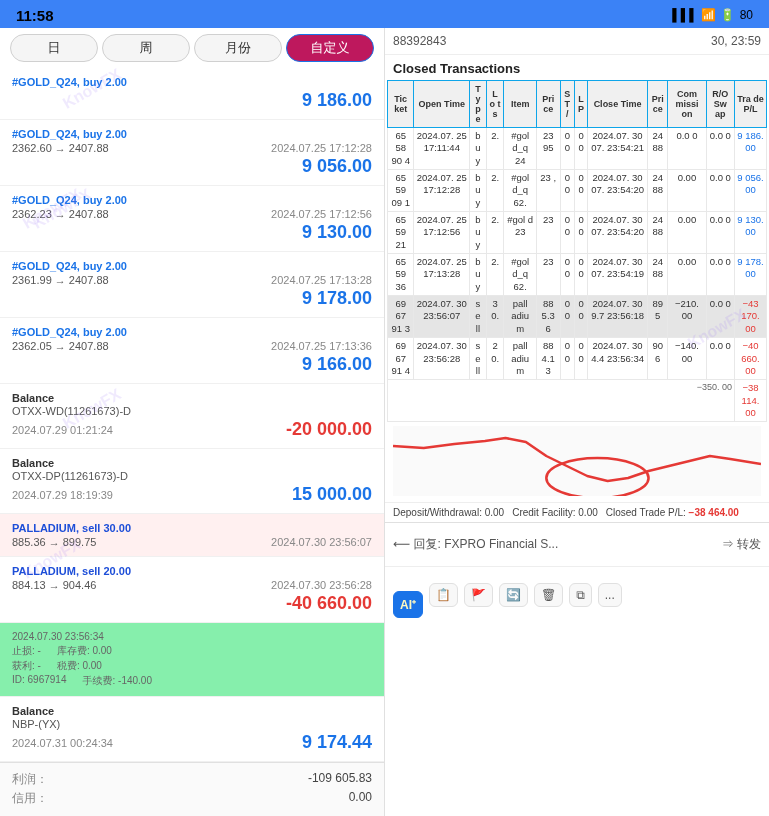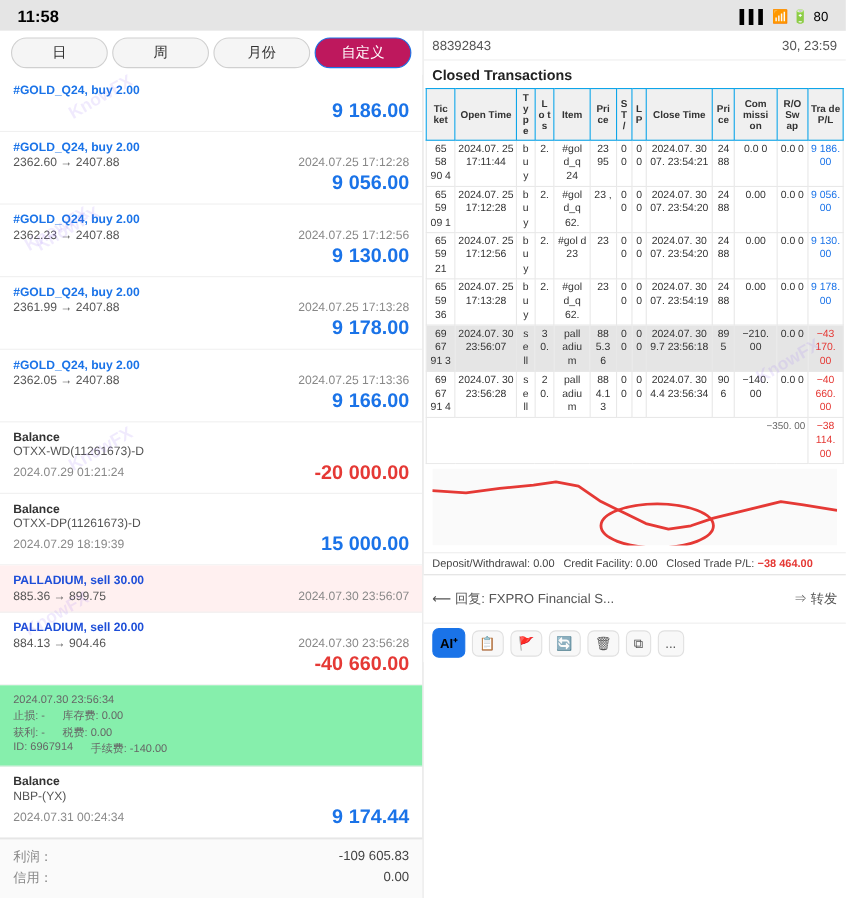--- a/index.html
+++ b/index.html
@@ -11,21 +11,21 @@
       overflow-x: hidden;
       position: relative;
     }
 
     
     .status-bar {
       display: flex;
       justify-content: space-between;
       align-items: center;
       padding: 6px 16px 4px;
-      background: #e5e5e5;
+      background: #3b82f6;
       height: 28px;
     }
     .status-time { font-size: 15px; font-weight: 600; }
     .status-icons { display: flex; align-items: center; gap: 4px; font-size: 12px; }
 
     
     .main-layout {
       display: flex;
       width: 100%;
     }
@@ -182,23 +182,24 @@
       font-size: 12px;
       color: #555;
       cursor: pointer;
       padding: 4px 6px;
       border-radius: 6px;
       border: 1px solid #e0e0e0;
       background: #f8f8f8;
     }
     .rt-btn.ai {
       background: #1a73e8;
-      color: #000000;
+      color: #fef9c3;
       border-color: #1a73e8;
       font-weight: 700;
+      margin-top: 20px;
     }
     .rt-reply-label { font-size: 12px; color: #555; flex: 1; }
     .rt-forward { font-size: 12px; color: #555; }
 
     
     .watermark {
       position: absolute;
       opacity: 0.12;
       font-size: 16px;
       font-weight: 700;

